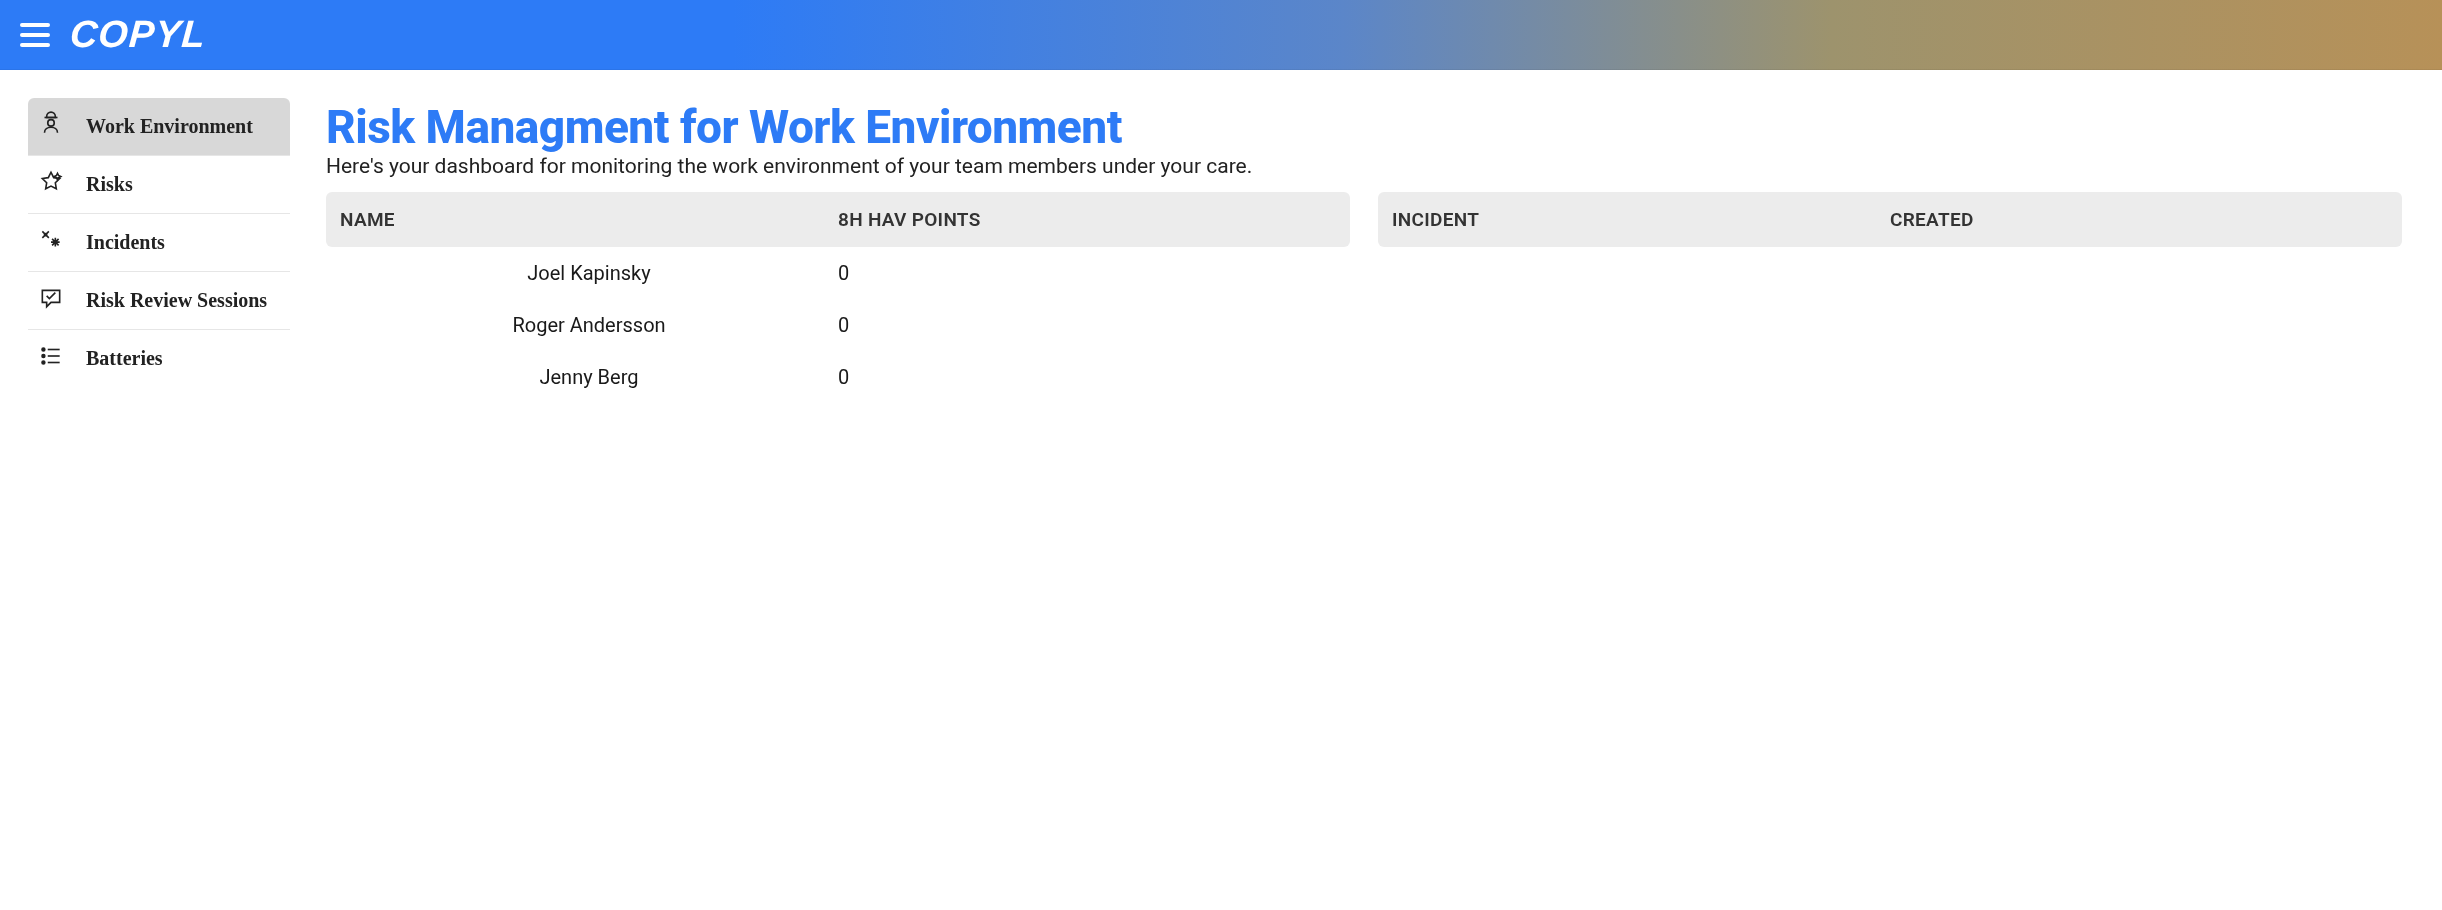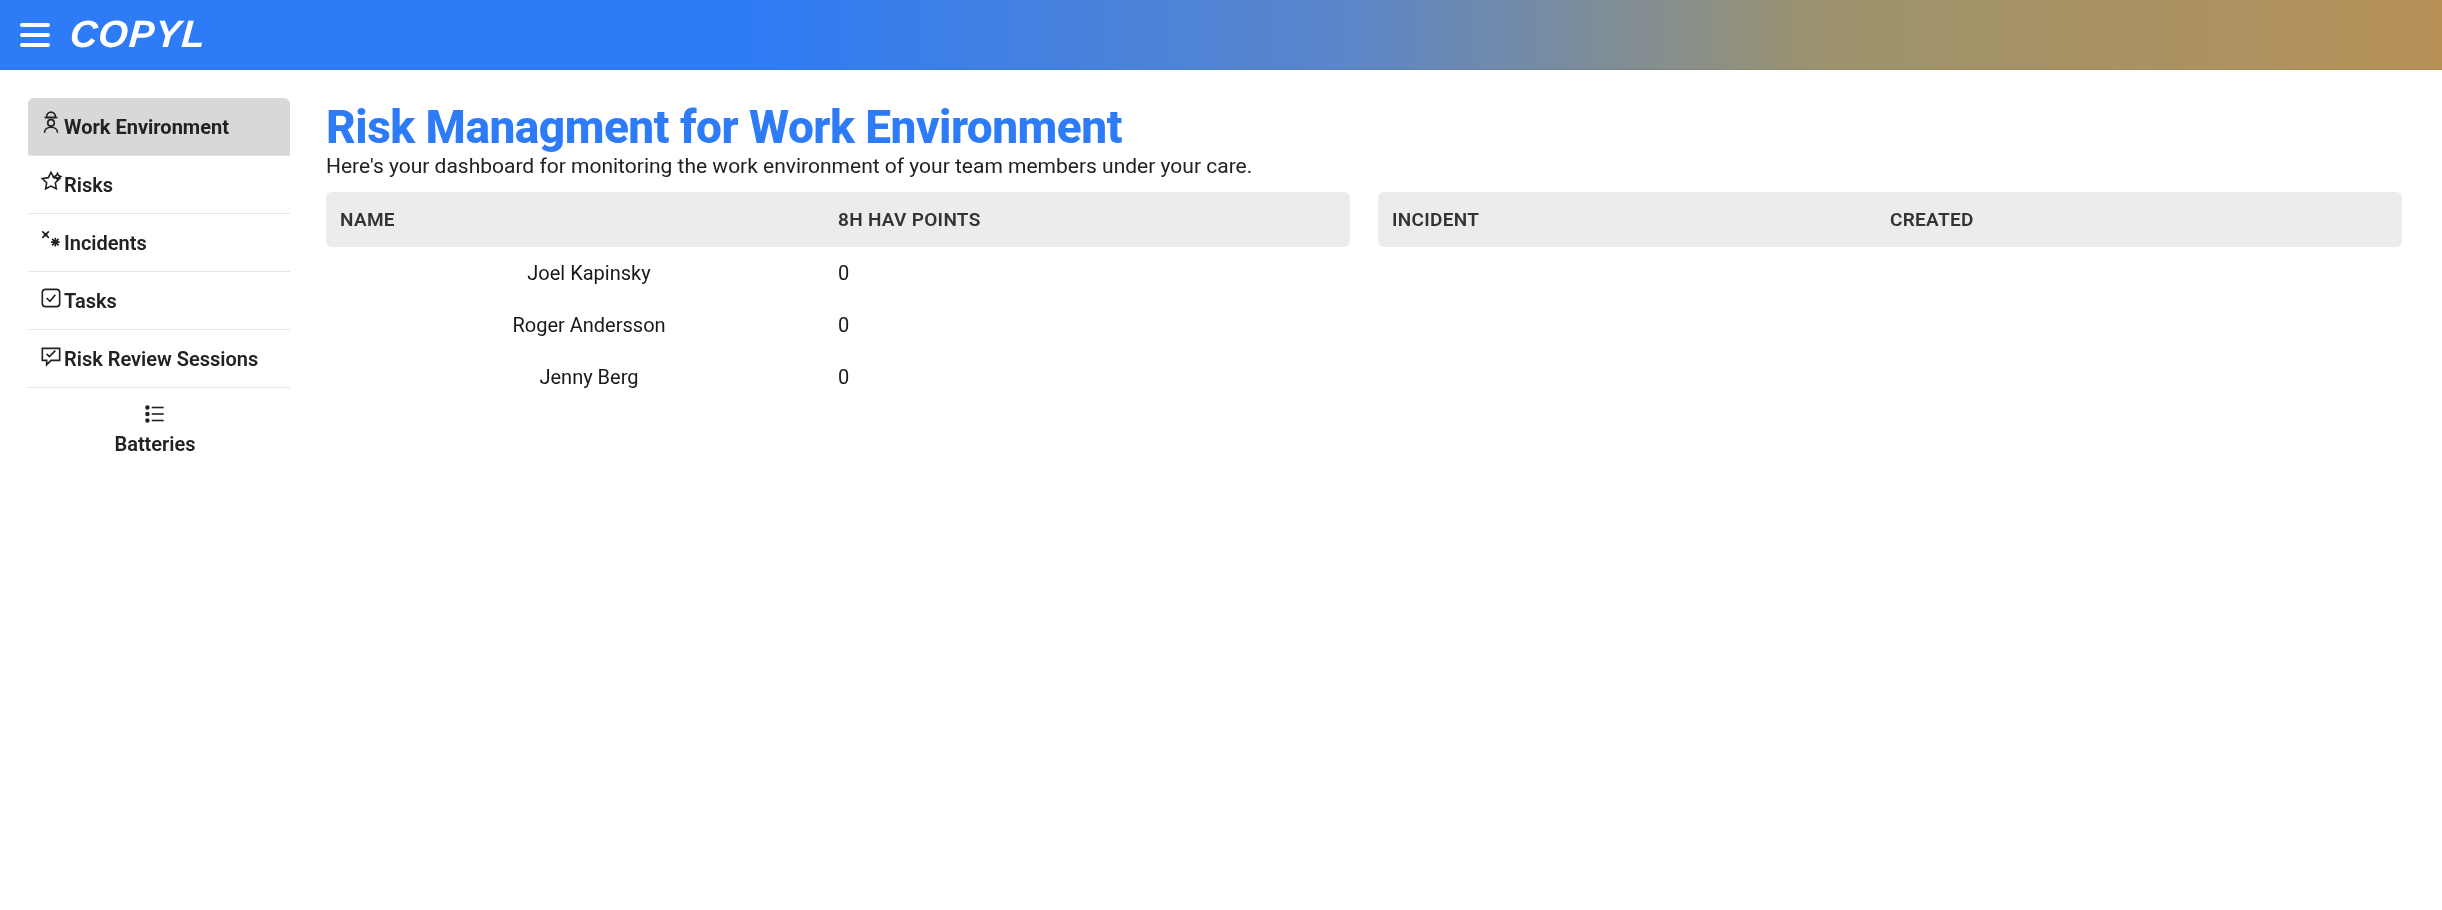--- a/index.html
+++ b/index.html
@@ -15,28 +15,29 @@
     gap: 20px;
     border-bottom: 1px solid rgba(0,0,0,.05);
   }
   .hamburger { width: 30px; height: 24px; display: flex; flex-direction: column; justify-content: space-between; cursor: pointer; }
   .hamburger span { display: block; height: 4px; background: #fff; border-radius: 2px; }
   .logo { color: #fff; font-weight: 900; font-size: 38px; letter-spacing: 1px; font-family: Arial Black, Arial, sans-serif; font-style: italic; transform: skewX(-4deg); }
 
   .body { display: flex; flex: 1; }
   .sidebar { width: 290px; padding: 28px 0 0 28px; }
   .nav-item {
-    display: flex; align-items: center; 
+    display: flex; align-items: center; gap: 22px;
     padding: 13px 18px 13px 10px;
     font-size: 20px; font-weight: 600; color: #222;
     border-bottom: 1px solid #e6e6e6;
     cursor: pointer;
     border-radius: 6px 6px 0 0;
+    font-family: Liberation Serif, serif;
   }
-  .nav-item:last-child { border-bottom: none; flex-direction: column; }
+  .nav-item:last-child { border-bottom: none; }
   .nav-item.active { background: #d8d8d8; font-weight: 700; }
   .nav-item svg { width: 26px; height: 26px; flex-shrink: 0; stroke: #222; stroke-width: 1.5; fill: none; }
 
   .main { flex: 1; padding: 30px 40px 0 36px; }
   .page-title { font-size: 46px; font-weight: 800; color: #2d7bf6; margin-bottom: 0; letter-spacing: -0.5px; }
   .page-sub { font-size: 21px; color: #222; margin-bottom: 14px; }
 
   .tables { display: flex; gap: 28px; align-items: flex-start; }
   .table { flex: 1; }
   .thead { background: #ececec; border-radius: 6px; padding: 16px 14px; display: flex; }
@@ -92,29 +93,20 @@
           <svg viewBox="0 0 24 24">
               <circle cx="7" cy="7" r="1" fill="#222"></circle>
               <path d="M7 7l-3-3M7 7l3-3M7 7l-3 3M7 7l3 3"></path>
               <circle cx="16" cy="14" r="1" fill="#222"></circle>
               <path d="M16 14l-3-3M16 14l3-3M16 14l-3 3M16 14l3 3M16 14v-4M16 14v4M16 14h-4M16 14h4"></path>
             </svg>
         </span>
         <span>Incidents</span>
       </div>
 
-      <div class="nav-item">
-        <span>
-          <svg viewBox="0 0 24 24">
-              <rect x="4" y="4" width="16" height="16" rx="3"></rect>
-              <path d="M8 12l3 3 5-6"></path>
-            </svg>
-        </span>
-        <span>Tasks</span>
-      </div>
 
       <div class="nav-item">
         <span>
           <svg viewBox="0 0 24 24">
               <path d="M4 5h16v11H12l-4 4v-4H4V5z"></path>
               <path d="M8 10l2.5 2.5L16 7"></path>
             </svg>
         </span>
         <span>Risk Review Sessions</span>
       </div>

